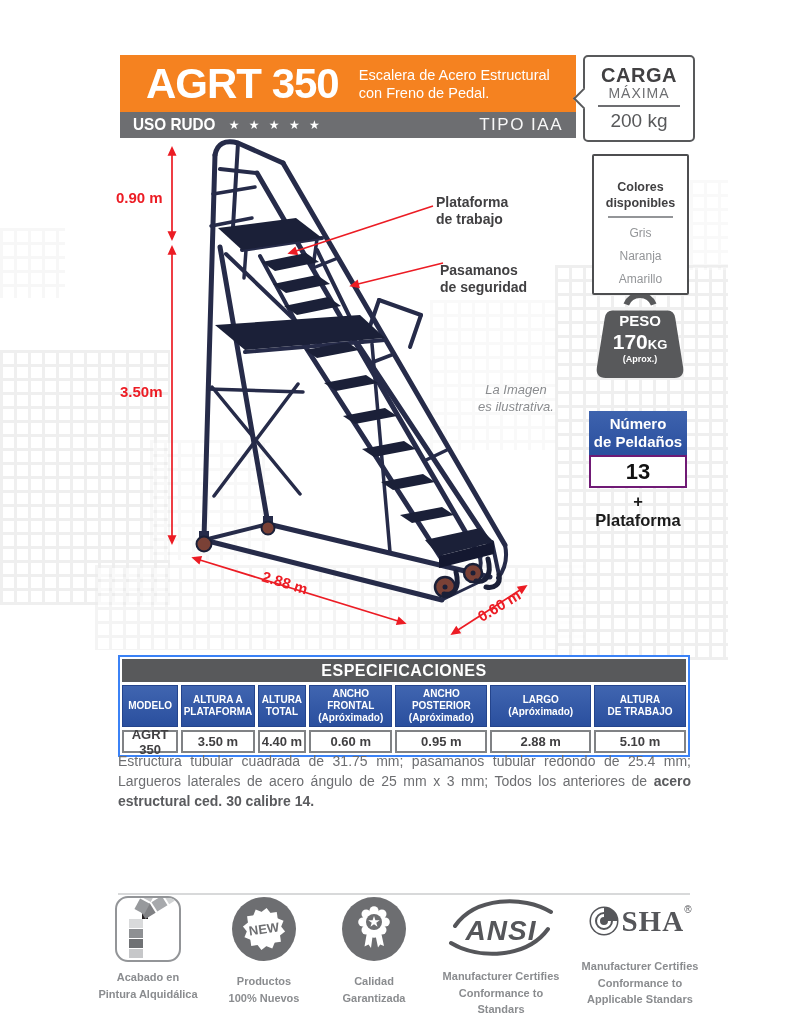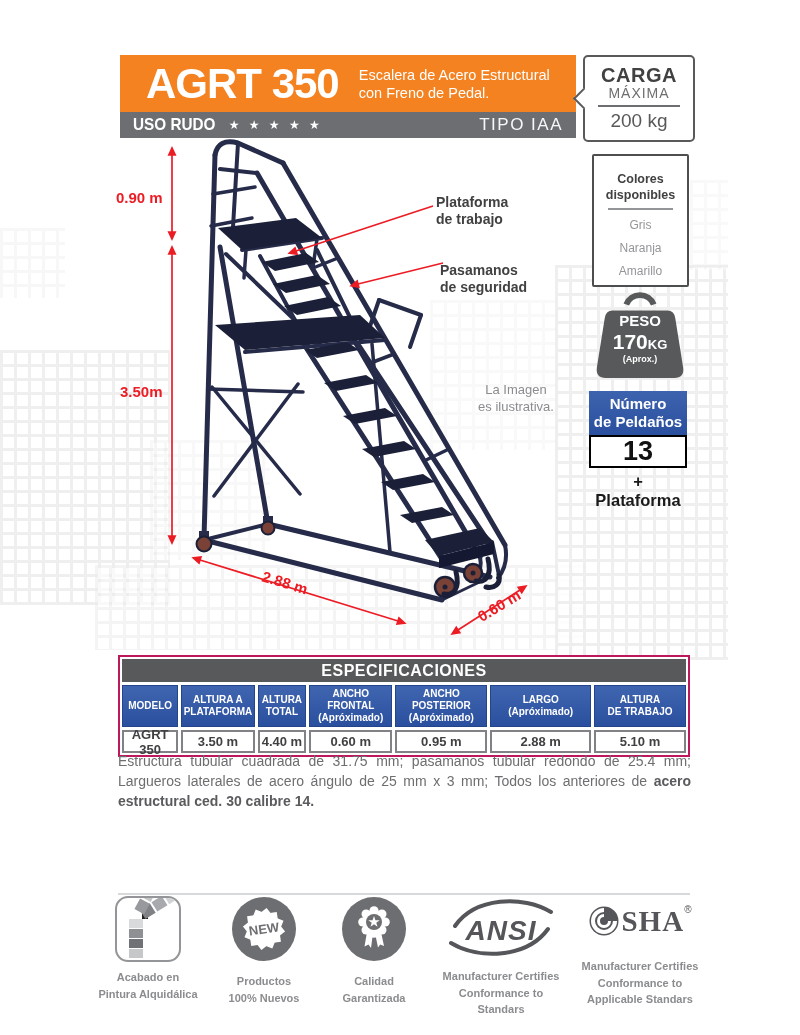--- a/index.html
+++ b/index.html
@@ -26,41 +26,41 @@
   .carga-1{font-size:20px;font-weight:800;color:#414042;line-height:1.05;letter-spacing:.5px;}
   .carga-2{font-size:14px;color:#6D6E71;letter-spacing:1px;line-height:1.1;}
   .carga-rule{width:76%;height:2px;background:#6D6E71;margin:4px auto 3px;}
   .carga-v{font-size:19px;color:#58595B;}
   
   .fig-svg{position:absolute;left:100px;top:132px;z-index:2;}
   .dim{position:absolute;z-index:3;color:#EC1C24;font-weight:800;font-size:15px;}
   .callout{position:absolute;z-index:3;color:#414042;font-weight:800;font-size:14px;
     line-height:1.18;white-space:pre-line;}
   .disclaimer{position:absolute;left:460px;top:382px;width:112px;z-index:3;text-align:center;
-    font-size:13px;color:#8A8C8F;line-height:1.3;white-space:pre-line;}
+    font-style:italic;font-size:13px;color:#8A8C8F;line-height:1.3;white-space:pre-line;}
   
   .colors-box{position:absolute;left:592px;top:154px;width:93px;height:113px;background:#fff;
-    border:2px solid #4D4E50;border-radius:2px;z-index:3;text-align:center;padding-top:16px;box-sizing:content-box;}
+    border:2px solid #4D4E50;border-radius:2px;z-index:3;text-align:center;padding-top:24px;box-sizing:content-box;}
   .colors-title{font-size:12.5px;font-weight:800;color:#414042;line-height:1.25;white-space:pre-line;}
   .colors-rule{width:70%;height:1.5px;background:#939598;margin:5px auto 8px;}
   .color-item{font-size:12px;color:#939598;margin-bottom:9px;}
   .weight-svg{position:absolute;left:591px;top:278px;z-index:2;}
   .weight-text{position:absolute;left:591px;top:313px;width:98px;z-index:3;text-align:center;color:#fff;}
   .wt-label{font-size:15px;font-weight:800;line-height:1.1;}
   .wt-value{font-size:21px;font-weight:800;line-height:1.15;}
   .wt-unit{font-size:13px;font-weight:800;}
   .wt-note{font-size:9px;font-weight:800;line-height:1.3;}
   .steps-block{position:absolute;left:589px;top:391px;width:98px;z-index:3;text-align:center;}
   .steps-head{background:linear-gradient(180deg,#3E63AE,#2A4F9E);color:#fff;font-size:15px;font-weight:800;
-    line-height:1.2;padding:4px 0;white-space:pre-line;}
-  .steps-num{background:#fff;border:2px solid #000000;font-size:27px;font-weight:800;color:#111;
+    line-height:1.2;padding:4px 0;white-space:pre-line;margin-top:20px;}
+  .steps-num{background:#fff;border:2px solid #701a75;font-size:22px;font-weight:800;color:#111;
     height:29px;line-height:29px;}
   .steps-note{margin-top:4px;font-size:16.5px;font-weight:800;color:#1a1a1a;}
   
-  .spec-table{position:absolute;left:118px;top:655px;width:572px;z-index:3;border:2px solid #be185d;
+  .spec-table{position:absolute;left:118px;top:655px;width:572px;z-index:3;border:2px solid #3b82f6;
     background:#fff;padding:2px;box-sizing:border-box;}
   .spec-title{background:#58595B;color:#fff;font-size:16px;font-weight:800;letter-spacing:.5px;
     text-align:center;height:23px;line-height:23px;}
   .spec-grid{display:grid;grid-template-columns:58fr 76fr 50fr 86fr 95fr 104fr 95fr;gap:3px;margin-top:3px;}
   .spec-h{background:linear-gradient(180deg,#4065B0,#2A4F9E);border:1px solid #24448C;color:#fff;
     font-size:10px;font-weight:800;text-align:center;display:flex;align-items:center;justify-content:center;
     min-height:36px;line-height:1.18;white-space:pre-line;padding:2px 1px;}
   .spec-d{background:#fff;border:2px solid #808285;color:#414042;font-size:13px;font-weight:800;
     text-align:center;display:flex;align-items:center;justify-content:center;height:17px;padding:1px;}
   

